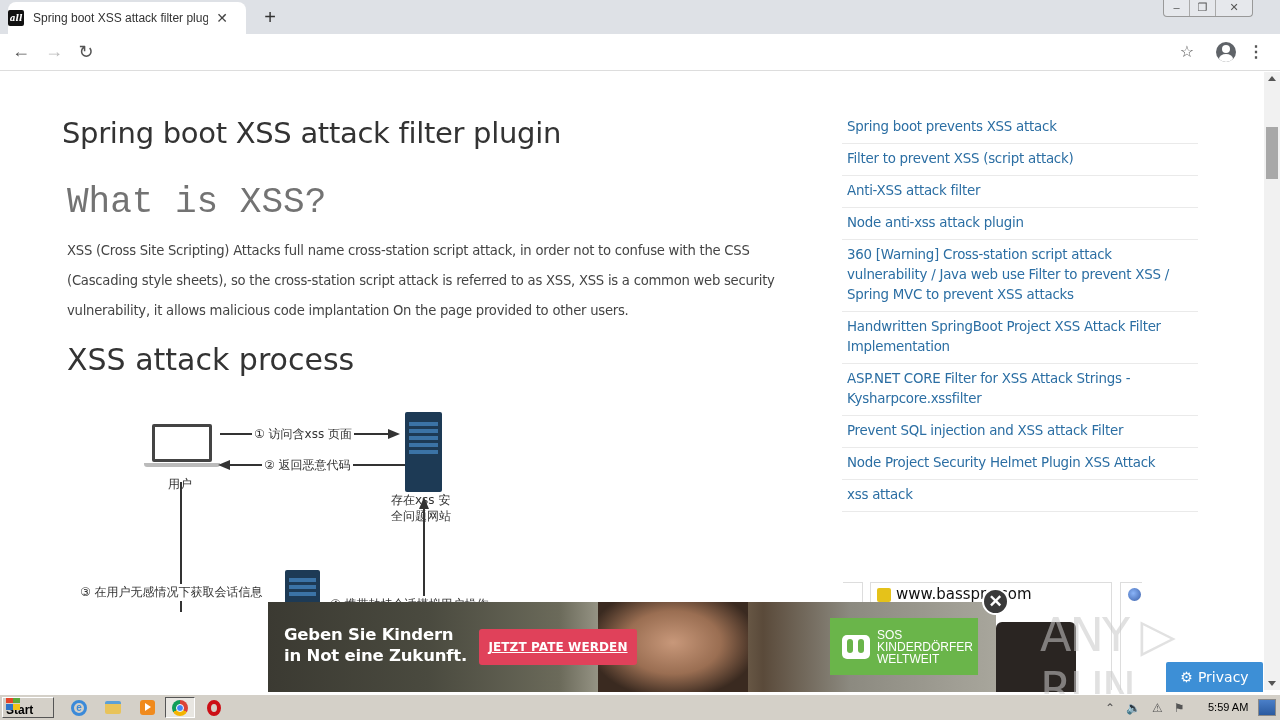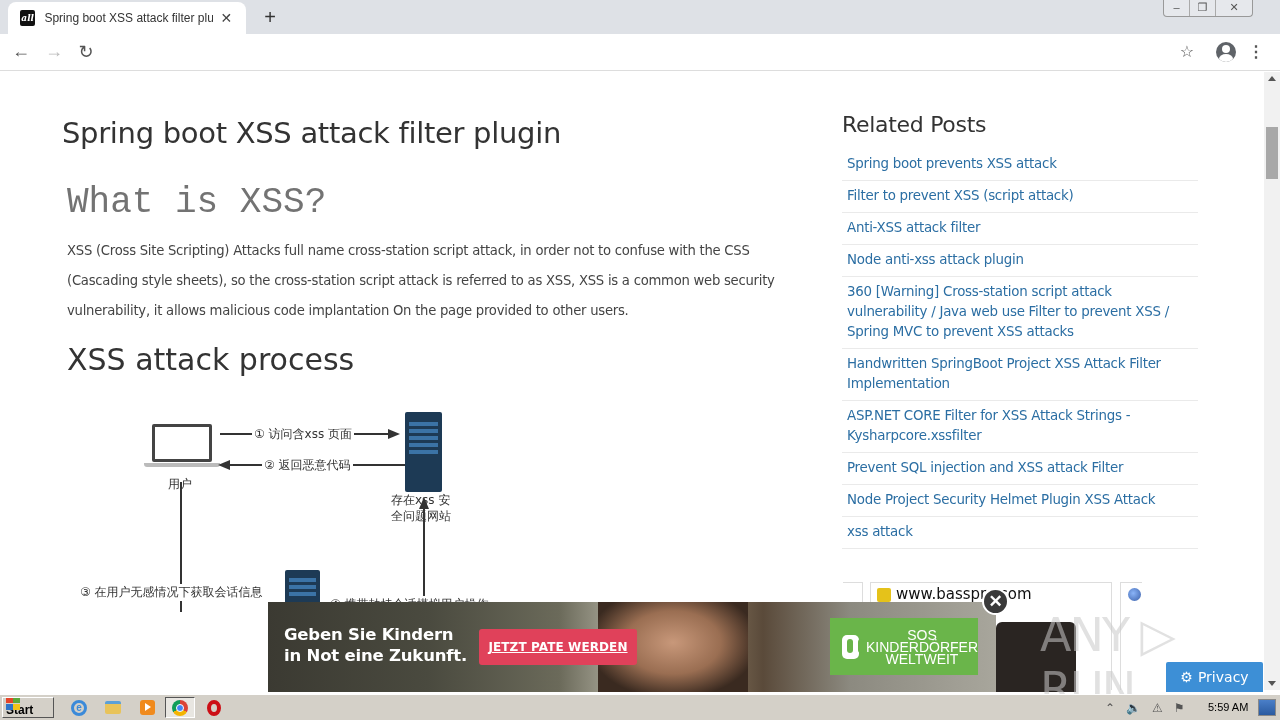--- a/index.html
+++ b/index.html
@@ -1,20 +1,20 @@
 <!DOCTYPE html>
 <html><head>
 <meta charset="utf-8">
 <style>
   * { box-sizing: border-box; margin: 0; padding: 0; }
   html, body { width: 1280px; height: 720px; overflow: hidden; font-family: "Liberation Sans", sans-serif; background: #fff; }
 
   
   .tabbar { position: absolute; left: 0; top: 0; width: 1280px; height: 34px; background: #dee1e6; }
-  .tab { position: absolute; left: 8px; top: 2px; width: 238px; height: 32px; background: #fff; border-radius: 8px 8px 0 0; display: flex; align-items: center; padding: 0 12px; }
+  .tab { position: absolute; left: 8px; top: 2px; width: 238px; height: 32px; background: #fff; border-radius: 8px 8px 0 0; display: flex; align-items: center; padding: 0 0; }
   .tab-favicon { width: 16px; height: 16px; background: #111; color: #fff; font-size: 9px; font-style: italic; font-weight: bold; display: flex; align-items: center; justify-content: center; border-radius: 2px; font-family: "DejaVu Serif", serif; }
   .tab-title { font-size: 12px; color: #333; margin-left: 9px; white-space: nowrap; overflow: hidden; width: 175px; }
   .tab-close { font-size: 14px; color: #444; margin-left: 6px; width: 16px; text-align: center; }
   .new-tab { position: absolute; left: 260px; top: 6px; font-size: 20px; color: #333; width: 20px; text-align: center; }
   .win-controls { position: absolute; right: 27px; top: 0; display: flex; border: 1px solid #999; border-top: none; border-radius: 0 0 4px 4px; height: 17px; background: #e6e8ec; }
   .win-controls span { width: 26px; font-size: 11px; color: #555; text-align: center; line-height: 15px; border-right: 1px solid #aaa; }
   .win-controls span:last-child { border-right: none; width: 36px; }
 
   
   .toolbar { position: absolute; left: 0; top: 34px; width: 1280px; height: 37px; background: #fff; border-bottom: 1px solid #ddd; }
@@ -72,21 +72,21 @@
   
   .banner { position: absolute; left: 268px; top: 602px; width: 728px; height: 90px; overflow: hidden;
     background: linear-gradient(90deg, #3b3a32 0%, #4a4a3f 22%, #6b6a5a 40%, #c9c6b8 52%, #8b7a62 60%, #5a4a3a 68%, #8c8a80 80%, #a8a69c 100%); }
   .banner-face { position: absolute; left: 330px; top: 0; width: 150px; height: 90px; background: radial-gradient(ellipse at 50% 45%, #c8987a 0%, #9a6e52 45%, #3a2a20 80%); }
   .banner-headline { position: absolute; left: 16px; top: 22px; font-family: "DejaVu Sans", sans-serif; font-size: 16.5px; font-weight: bold; color: #fff; line-height: 21px; letter-spacing: -0.2px; }
   .banner-cta { position: absolute; left: 211px; top: 27px; width: 158px; height: 36px; background: #e0415a; border-radius: 3px; color: #fff; font-family: "DejaVu Sans", sans-serif; font-weight: bold; font-size: 12px; display: flex; align-items: center; justify-content: center; letter-spacing: 0.1px; text-decoration: underline; }
   .banner-logo { position: absolute; left: 562px; top: 16px; width: 148px; height: 57px; background: #6ab54a; display: flex; align-items: center; padding-left: 12px; }
   .sos-icon { width: 28px; height: 24px; background: #fff; border-radius: 5px; position: relative; }
   .sos-icon::before { content: ""; position: absolute; left: 5px; top: 4px; width: 6px; height: 14px; background: #6ab54a; border-radius: 3px; }
   .sos-icon::after { content: ""; position: absolute; left: 16px; top: 4px; width: 6px; height: 14px; background: #6ab54a; border-radius: 3px; }
-  .sos-text { color: #fff; font-size: 14px; line-height: 12px; margin-left: 7px; font-family: "Liberation Sans", sans-serif; text-align: center; }
+  .sos-text { color: #fff; font-size: 12px; line-height: 12px; margin-left: 7px; font-family: "Liberation Sans", sans-serif; }
   .banner-close { position: absolute; left: 982px; top: 588px; width: 27px; height: 27px; border-radius: 50%; background: #3a3a3a; border: 2px solid #fff; color: #fff; font-size: 17px; display: flex; align-items: center; justify-content: center; font-weight: bold; line-height: 1; }
 
   .suitcase { position: absolute; left: 996px; top: 622px; width: 80px; height: 70px; background: #2a2522; border-radius: 6px 6px 0 0; }
 
   .watermark { position: absolute; left: 1040px; top: 608px; font-family: "DejaVu Sans", sans-serif; font-size: 46px; color: rgba(200,200,200,0.55); letter-spacing: -2px; }
 
   .privacy-btn { position: absolute; left: 1166px; top: 662px; width: 97px; height: 30px; background: #3d8fd6; color: #fff; font-family: "DejaVu Sans", sans-serif; font-size: 14px; display: flex; align-items: center; justify-content: center; border-radius: 2px 2px 0 0; }
   .privacy-btn .gear { font-size: 14px; margin-right: 5px; }
 
   
@@ -170,21 +170,20 @@
     <div class="server" style="left:215px;top:168px;width:35px;height:42px">
       <div class="slot" style="top:8px"></div>
       <div class="slot" style="top:15px"></div>
       <div class="slot" style="top:22px"></div>
     </div>
     <div class="d-text" style="left:10px;top:182px">③ 在用户无感情况下获取会话信息</div>
     <div class="d-text" style="left:260px;top:194px">④ 携带劫持会话模拟用户操作</div>
   </div>
 
   <aside class="sidebar">
-    <h3 class="sidebar-title">Related Posts</h3>
     <ul class="related-list">
       <li>
           <a>Spring boot prevents XSS attack</a>
         </li>
       <li>
           <a>Filter to prevent XSS (script attack)</a>
         </li>
       <li>
           <a>Anti-XSS attack filter</a>
         </li>

